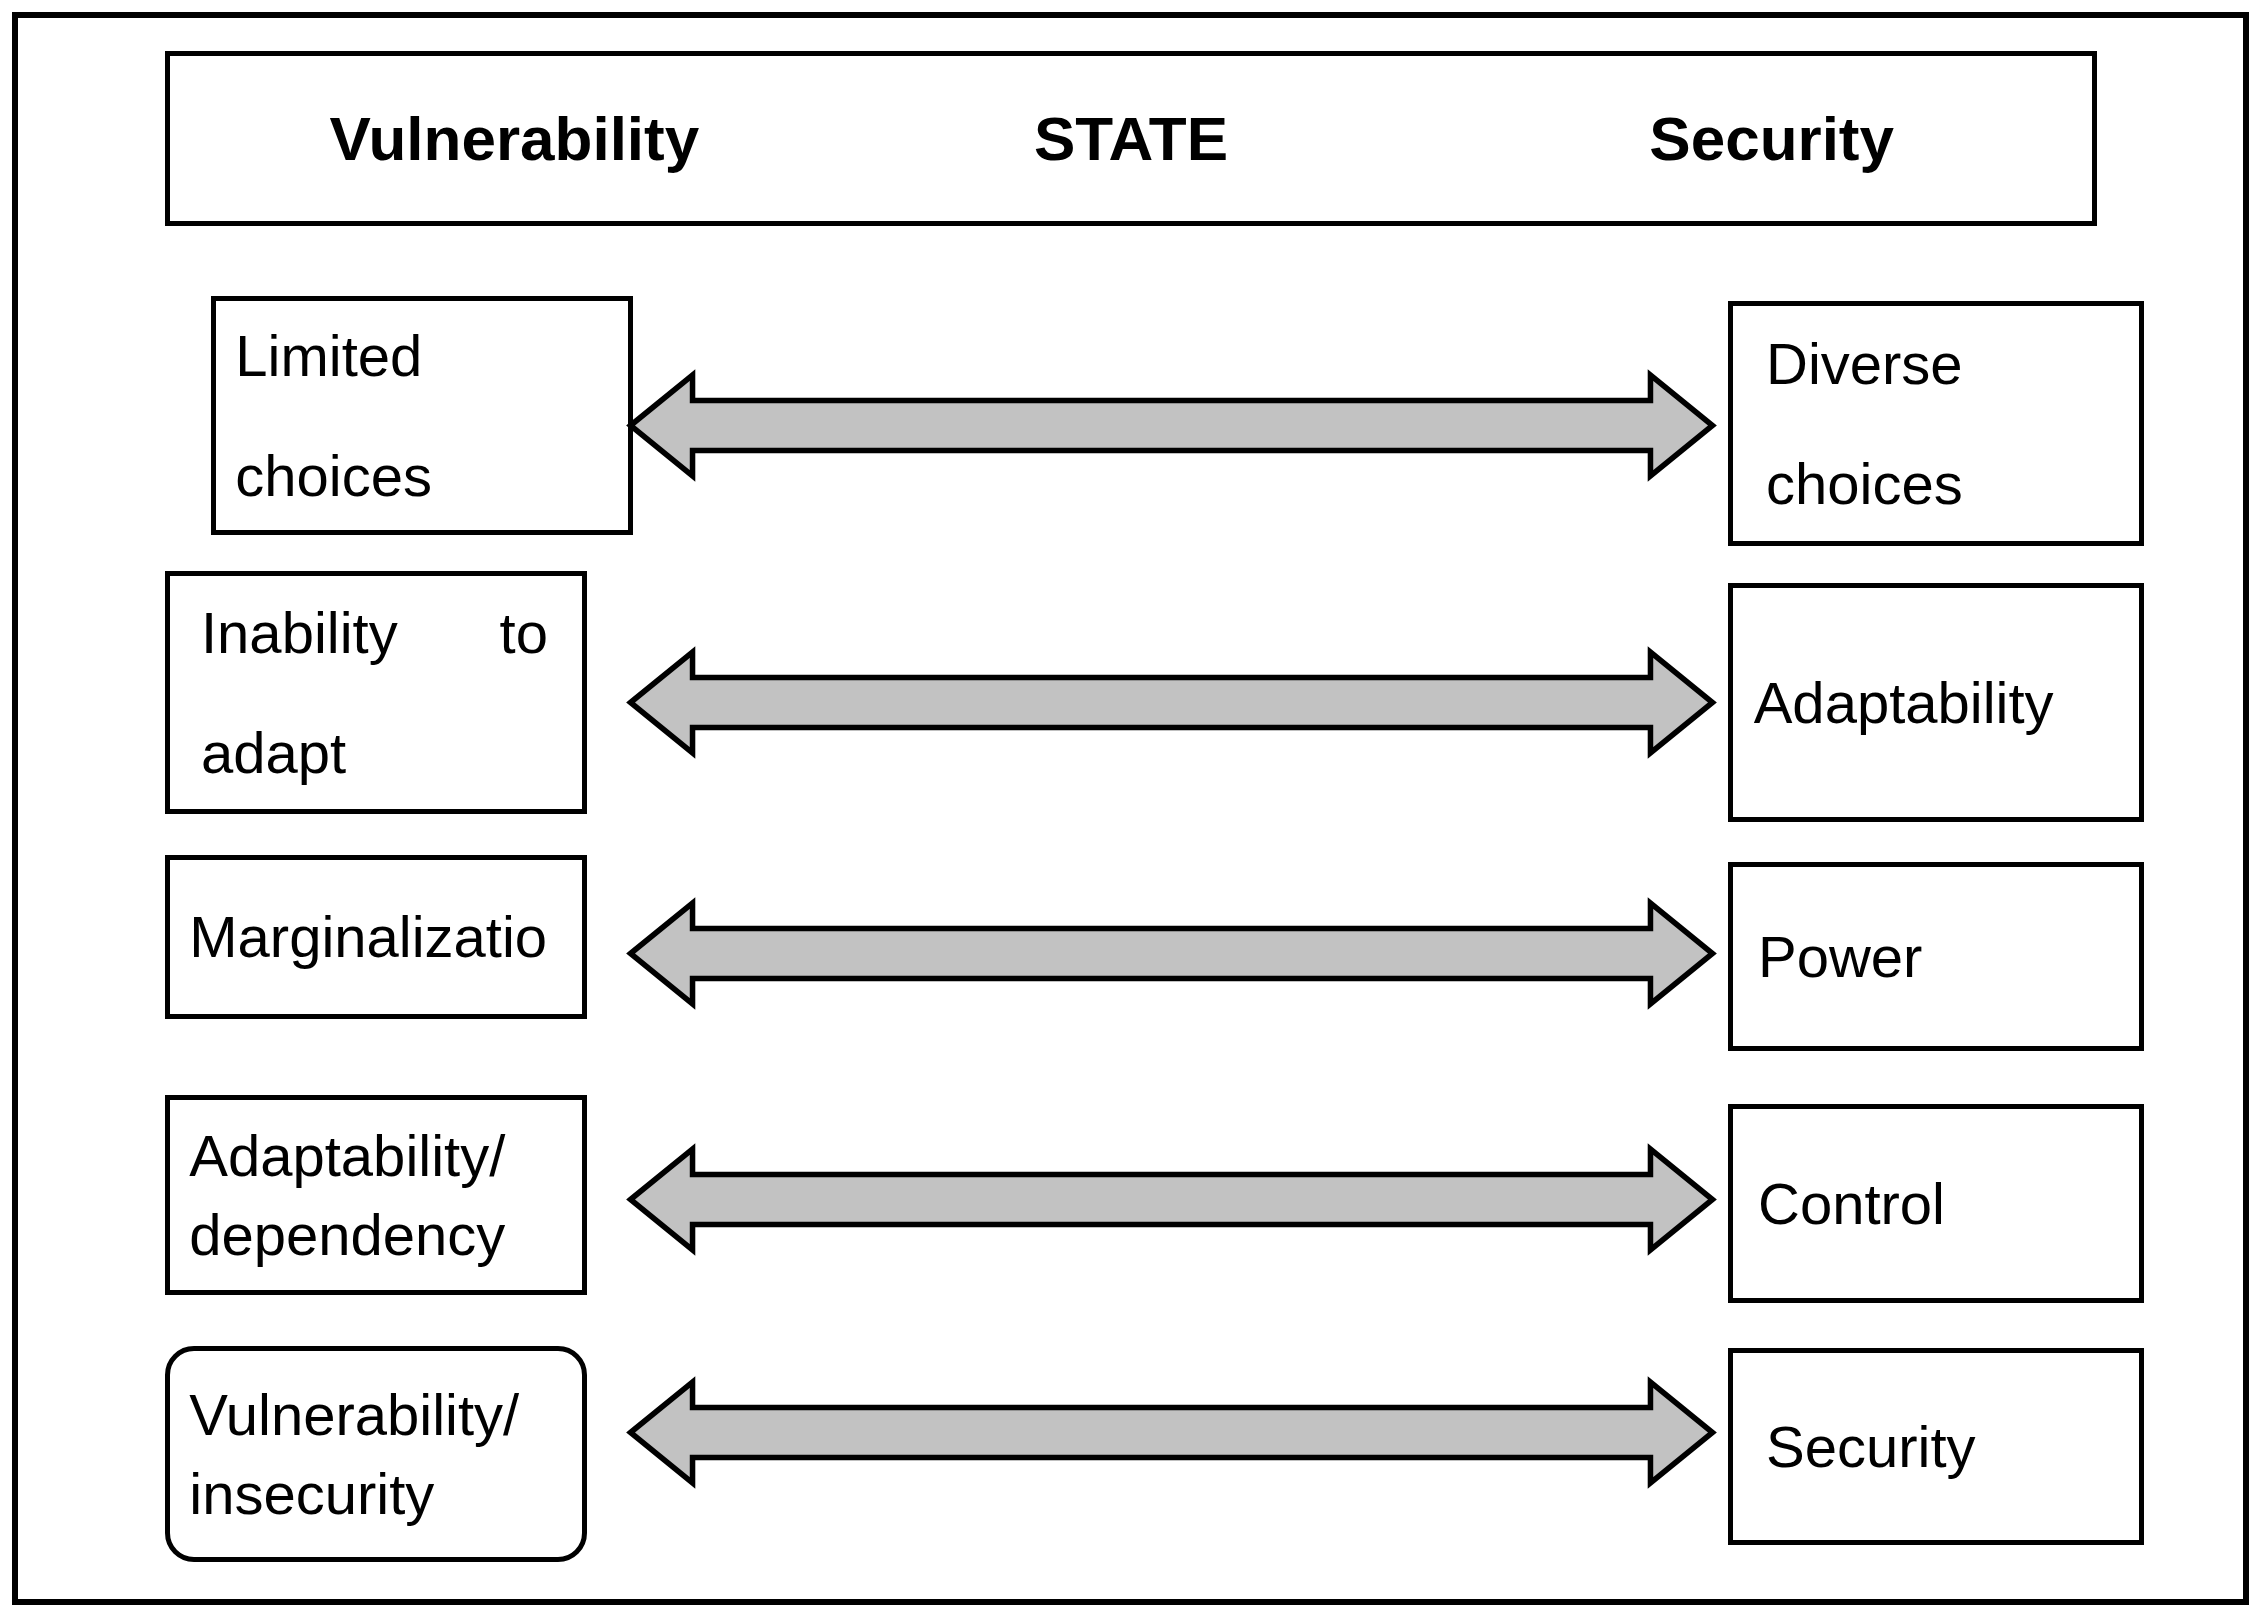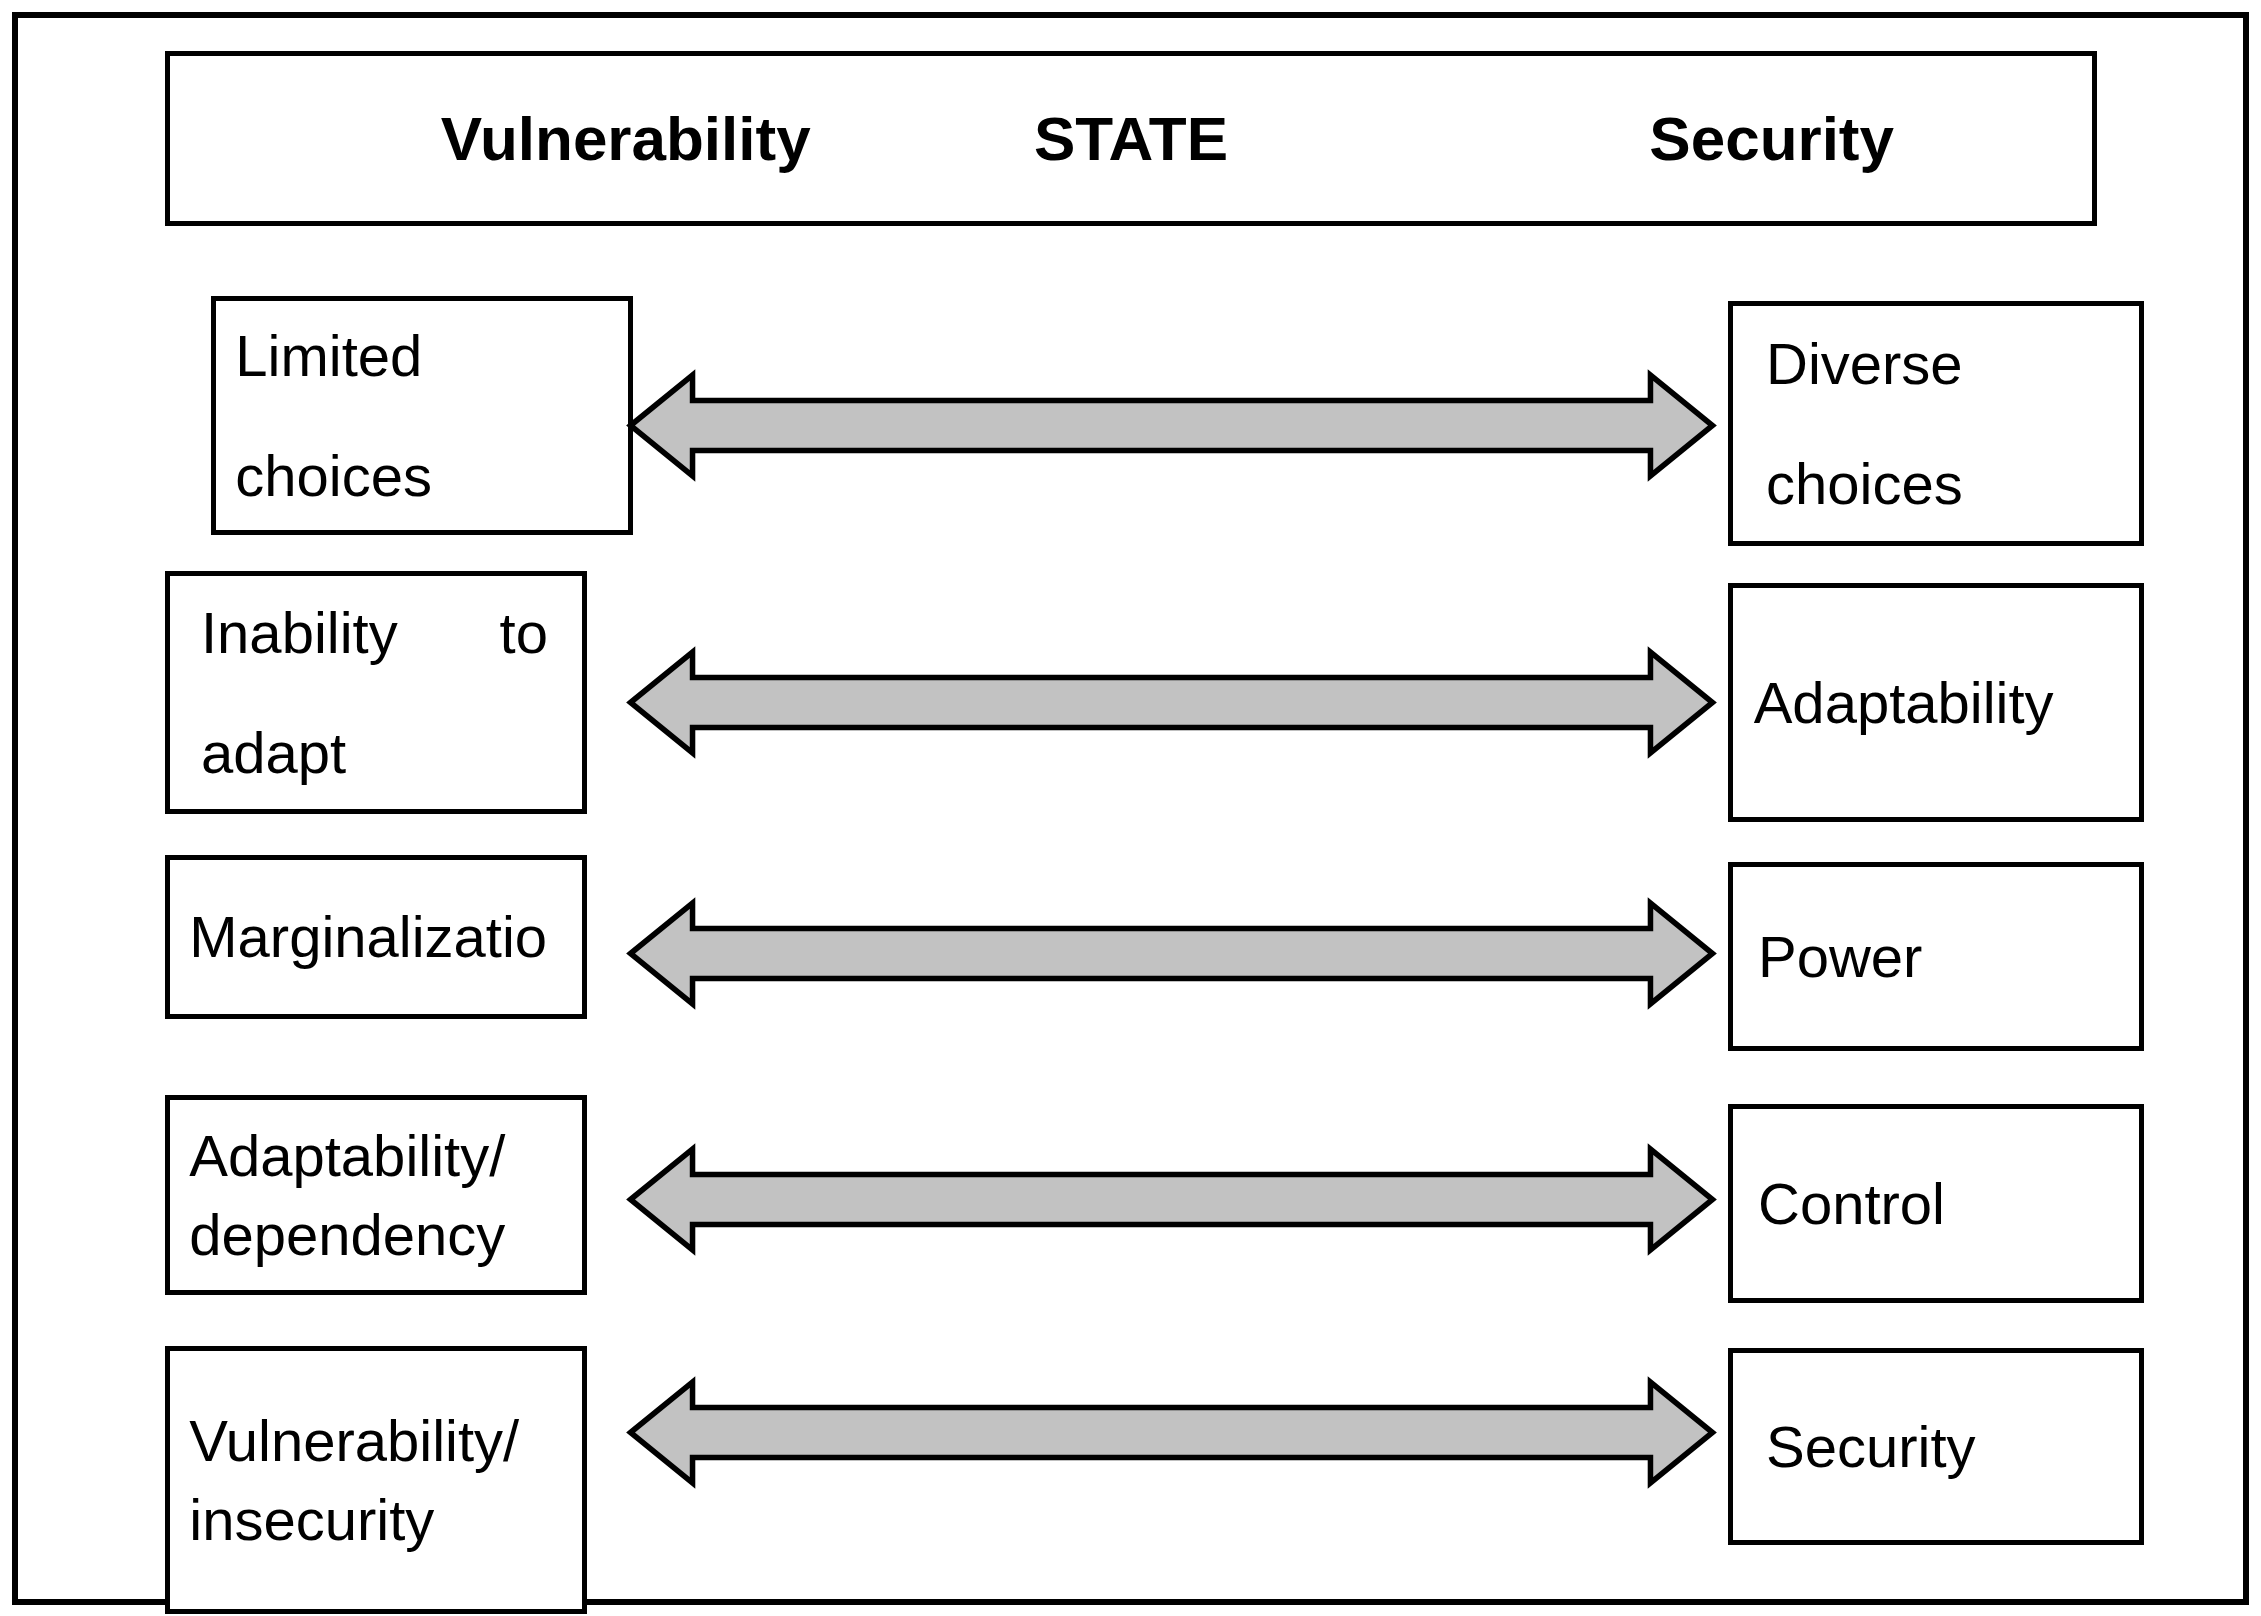--- a/index.html
+++ b/index.html
@@ -26,21 +26,21 @@
     left: 165px; top: 51px;
     width: 1932px; height: 175px;
     border: 5.5px solid #000;
     display: grid;
     grid-template-columns: 1fr 1fr 1fr;
     align-items: center;
     font-size: 62px;
     font-weight: bold;
     background: #fff;
   }
-  .header-left   { padding-left: 48px; text-align: right; }
+  .header-left   { padding-left: 48px; text-align: center; }
   .header-center { text-align: center; }
   .header-right  { text-align: center; }
 
   .box {
     position: absolute;
     border: 5.5px solid #000;
     background: #fff;
     display: flex;
     flex-direction: column;
     justify-content: center;
@@ -53,21 +53,21 @@
   .gap-big   .line + .line { margin-top: 58px; }
   .gap-small .line + .line { margin-top: 18px; }
 
   .justify { text-align: justify; text-align-last: justify; }
 
   
   .lb1 { top: 296px;  height: 239px; margin-left: 46px; }
   .lb2 { top: 571px;  height: 243px; padding-left: 31px; padding-right: 34px; }
   .lb3 { top: 855px; height: 164px; }
   .lb4 { top: 1095px; height: 200px; }
-  .lb5 { top: 1346px; height: 268px; }
+  .lb5 { top: 1346px; height: 216px; border-radius: 29px; }
 
   .rb1 { top: 301px;  height: 245px; padding-left: 33px; }
   .rb2 { top: 583px;  height: 239px; padding-left: 20.7px; }
   .rb3 { top: 862px; height: 189px; }
   .rb4 { top: 1104px; height: 199px; }
   .rb5 { top: 1348px; height: 197px; padding-left: 33px; }
 
   .arrow {
     position: absolute;
     left: 625px;

